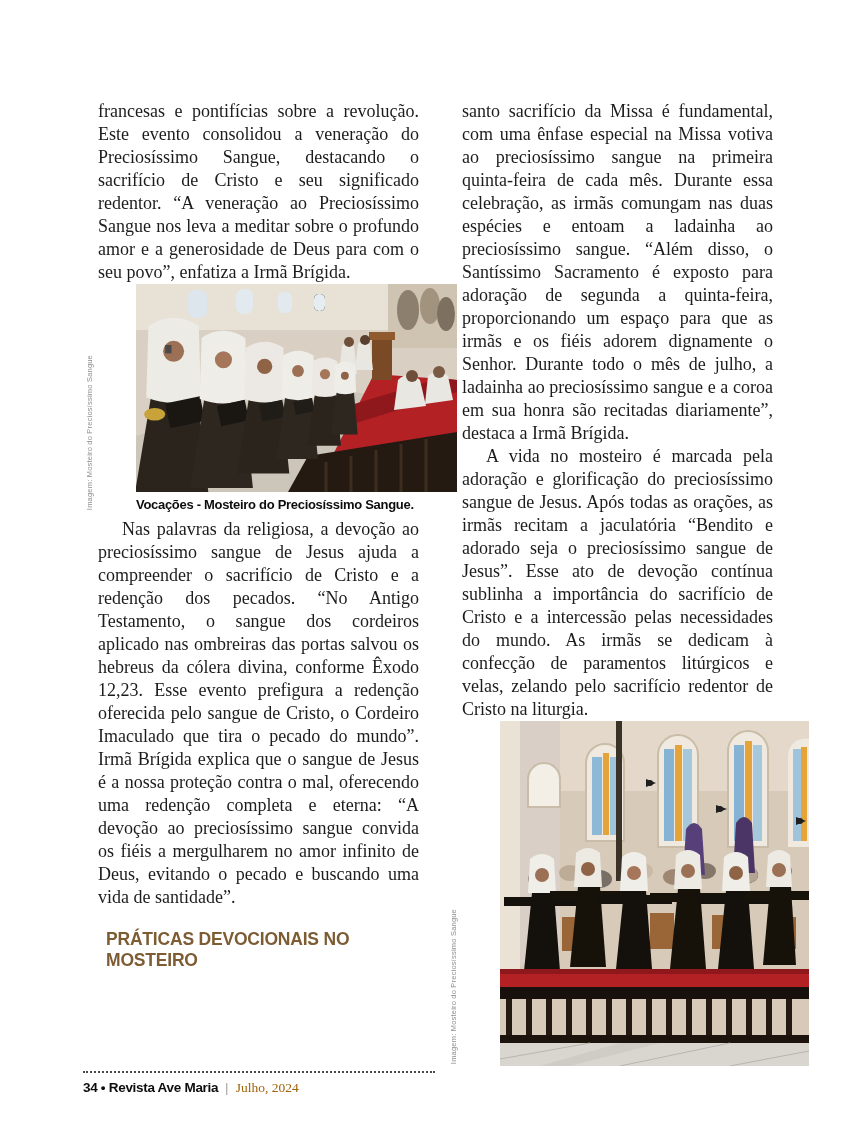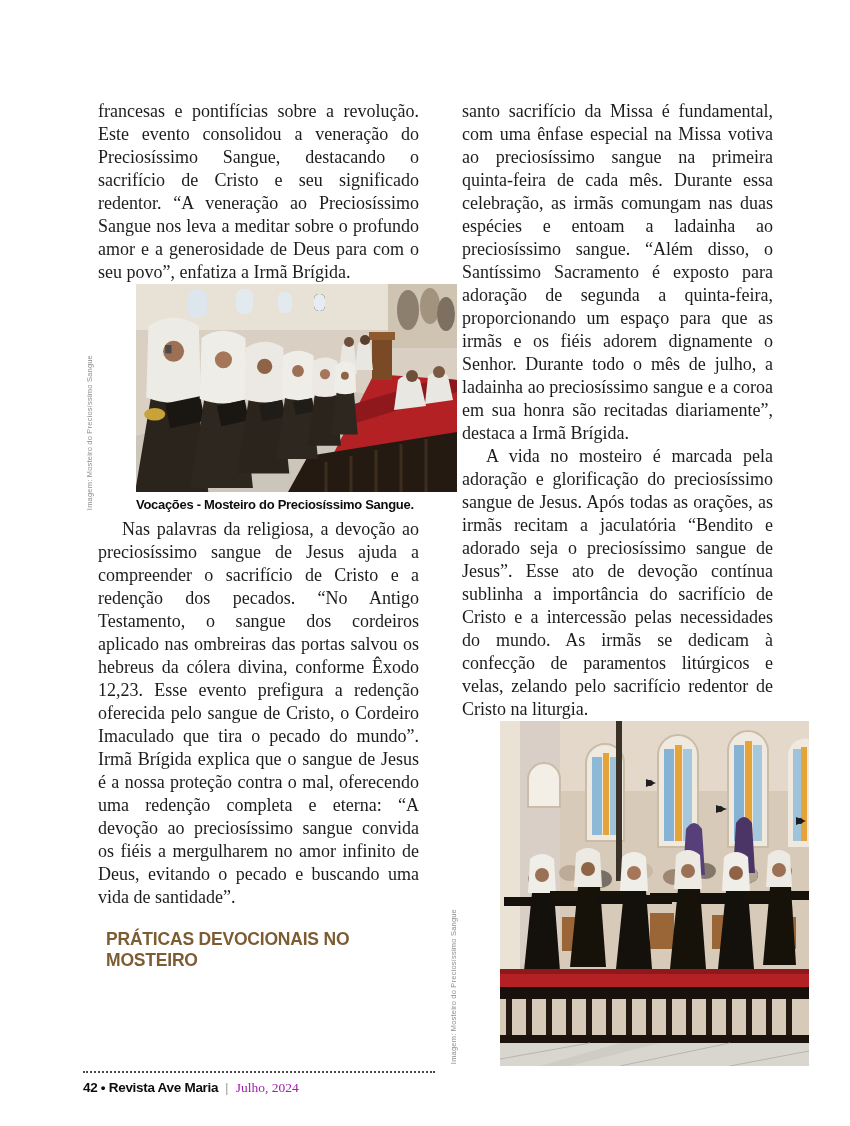--- a/index.html
+++ b/index.html
@@ -42,21 +42,21 @@
   .footer-left {
     position:absolute; left:83px; top:1080px; font-size:13.5px; white-space:nowrap;
   }
   .footer-right {
     position:absolute; left:622px; top:1083px; font-size:11px; white-space:nowrap;margin-top:32px;
   }
   .bold-sans {
     font-family:"Liberation Sans", sans-serif; font-weight:bold;
     letter-spacing:-0.3px; color:#0d0d0d;
   }
-  .serif-reg { font-family:"Liberation Serif", serif; color:#a21caf; }
+  .serif-reg { font-family:"Liberation Serif", serif; color:#a16207; }
   .sep { color:#6a6a6a; padding:0 4px; }
 </style>
 </head>
 <body>
 
 <div class="page">
 
   <div class="col col-left">
     <p class="body">francesas e pontifícias sobre a revolução. Este evento consolidou a veneração do Preciosíssimo Sangue, destacando o sacrifício de Cristo e seu significado redentor. “A veneração ao Preciosíssimo Sangue nos leva a meditar sobre o profundo amor e a generosidade de Deus para com o seu povo”, enfatiza a Irmã Brígida.</p>
 
@@ -299,21 +299,21 @@
         <polygon points="40,345 120,322 160,322 70,345" fill="#cfccc5"></polygon>
         <line x1="0" y1="338" x2="90" y2="322" stroke="#b8b4ae" stroke-width="1"></line>
         <line x1="120" y1="345" x2="230" y2="322" stroke="#b8b4ae" stroke-width="1"></line>
         <line x1="230" y1="345" x2="309" y2="330" stroke="#b8b4ae" stroke-width="1"></line>
       </svg>
     </figure>
   </div>
 
   <div class="footer-rule"></div>
   <div class="footer-left">
-    <span class="bold-sans">42 • Revista Ave Maria</span>
+    <span class="bold-sans">34 • Revista Ave Maria</span>
     <span class="serif-reg sep">|</span>
     <span class="serif-reg">Julho, 2024</span>
   </div>
   <div class="footer-right">
     <span class="serif-reg">www.</span><span class="bold-sans">revistaavemaria</span><span class="serif-reg">.com.br</span>
   </div>
 
 </div>
 
 </body></html>

